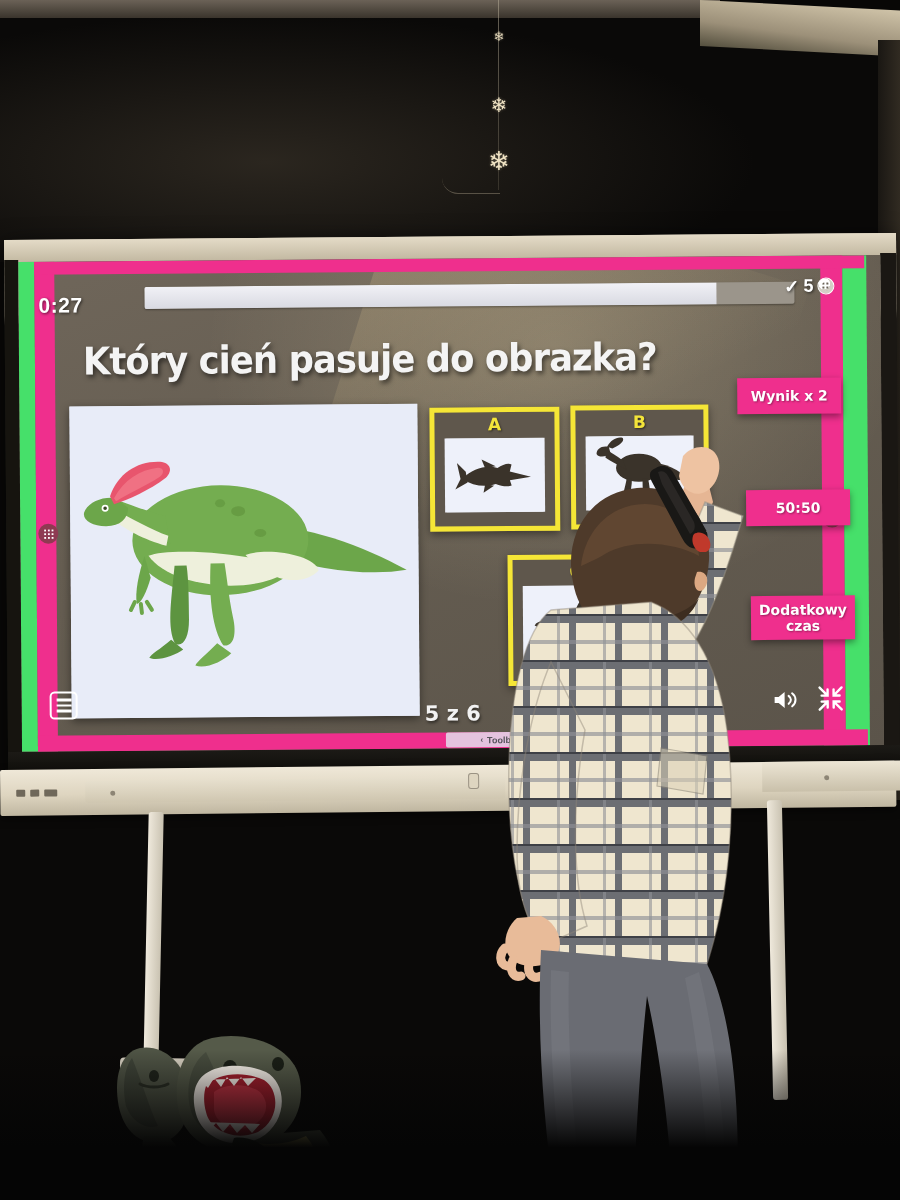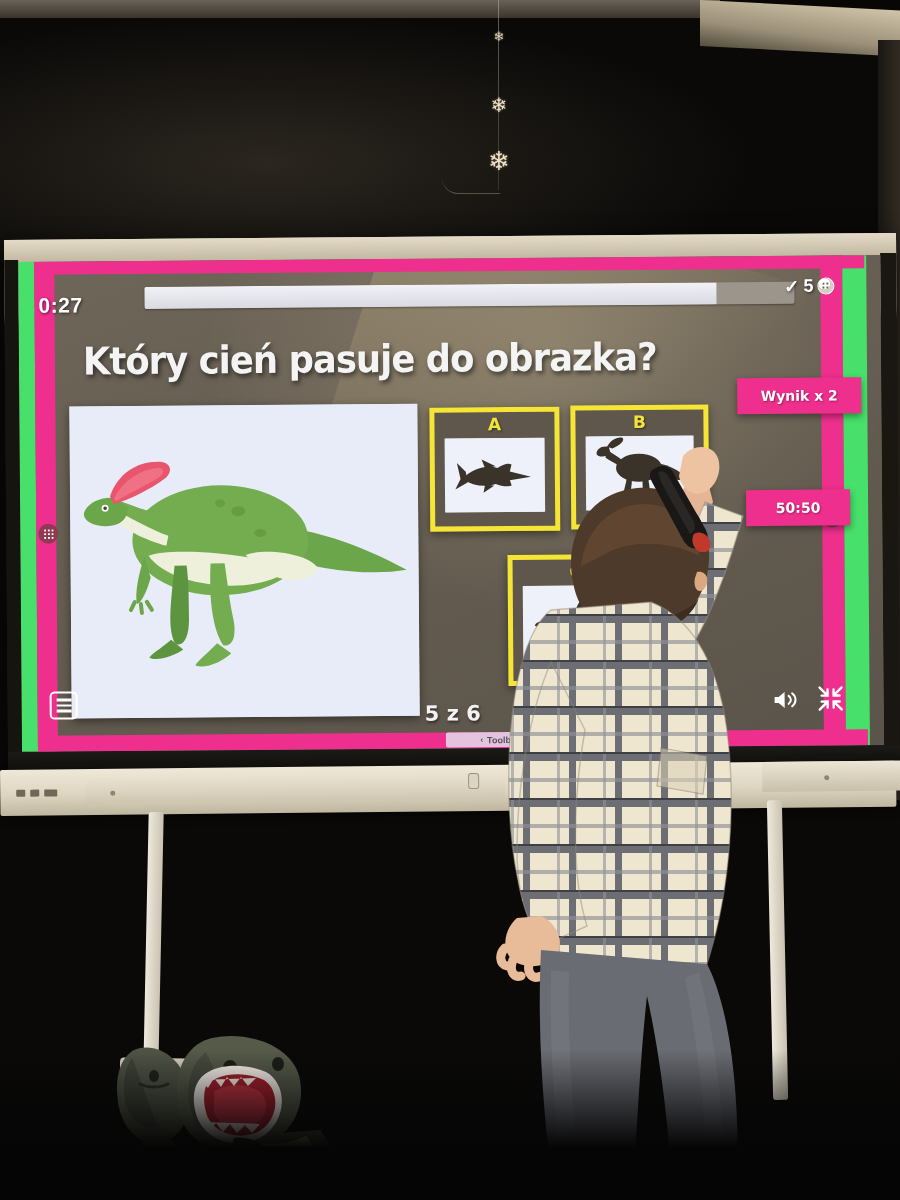--- a/index.html
+++ b/index.html
@@ -224,21 +224,21 @@
   
   .powerup {
     position:absolute; background:#ef2f8d; color:#fff;
     font-weight:bold; font-size:14px; text-align:center;
     display:flex; align-items:center; justify-content:center;
     font-family:"DejaVu Sans", sans-serif;
     box-shadow:0 3px 7px rgba(0,0,0,.4);
     line-height:1.15;
     text-shadow:1px 1px 2px rgba(0,0,0,.35);
   }
-  .powerup.p1 { left:718px; top:122px; width:124px; height:36px; }
+  .powerup.p1 { left:718px; top:122px; width:104px; height:36px; }
   .powerup.p2 { left:726px; top:234px; width:104px; height:36px; }
   .powerup.p3 { left:730px; top:340px; width:104px; height:44px; }
 
   
   .page-indicator {
     position:absolute; left:0; right:0; top:443px; text-align:center;
     color:#f2f2f2; font-size:21px; font-weight:bold;
     font-family:"DejaVu Sans", sans-serif;
     text-shadow:1px 2px 3px rgba(0,0,0,.5);
   }
@@ -411,20 +411,21 @@
             <path d="M30 40 C 20 38, 14 40, 12 44 C 18 48, 28 48, 34 46 Z" fill="#3a332a"></path>
             <path d="M40 56 C 38 66, 34 74, 34 80 L 40 80 C 42 72, 44 62, 46 56 Z" fill="#3a332a"></path>
             <path d="M54 56 C 56 66, 58 76, 62 82 L 68 80 C 64 70, 62 62, 60 56 Z" fill="#3a332a"></path>
             <path d="M30 78 L 26 86 M38 80 L 38 88 M58 80 L 56 88 M66 80 L 70 88" stroke="#3a332a" stroke-width="3" stroke-linecap="round" fill="none"></path>
           </svg>
         </div>
       </div>
 
       <div class="powerup p1">Wynik x 2</div>
       <div class="powerup p2">50:50</div>
+      <div class="powerup p3">Dodatkowy czas</div>
 
       <div class="page-indicator">5 z 6</div>
       <div class="toolbar-chip">
         <span class="chev">‹</span>
         <span>Toolbar</span>
       </div>
 
       <div class="menu-btn">
         <i></i>
         <i></i>

